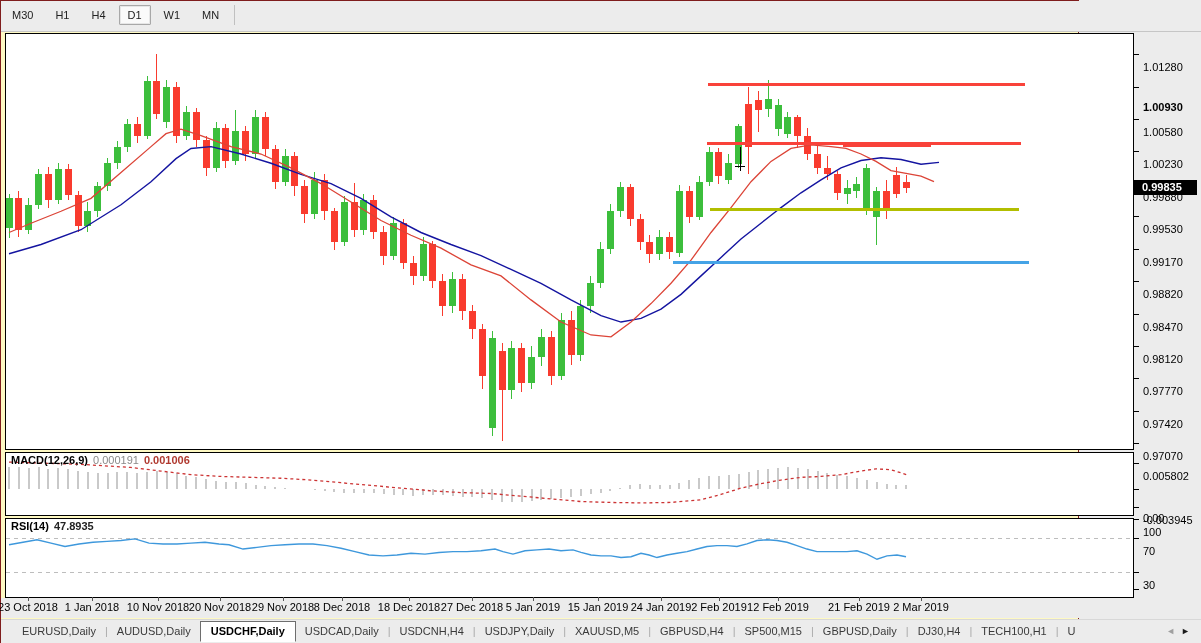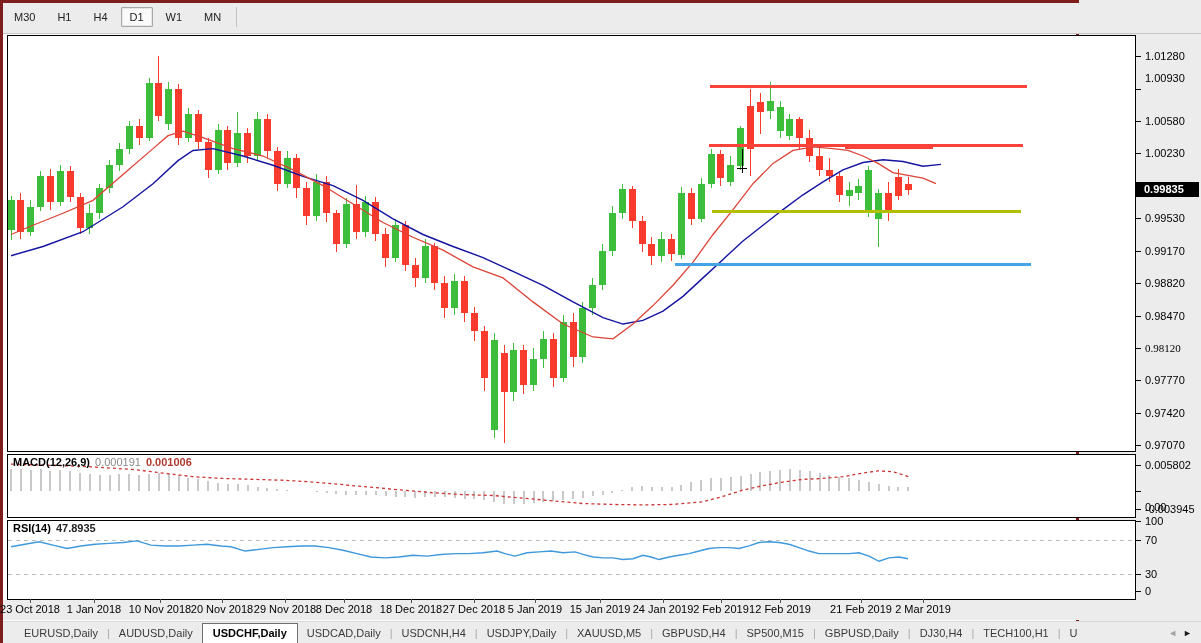--- a/index.html
+++ b/index.html
@@ -1,31 +1,31 @@
 <!DOCTYPE html>
 <html><head>
 <meta charset="utf-8">
 <style>
   html,body{margin:0;padding:0;width:1201px;height:643px;overflow:hidden;
     background:#ececec;font-family:"Liberation Sans","DejaVu Sans",sans-serif;}
   .abs{position:absolute;}
-  .app{position:relative;width:1079px;height:643px;border:3px solid #7f1d1d;box-sizing:border-box;background:#ffffff;}
+  .app{position:relative;width:1079px;height:643px;border:1px solid #7f1d1d;box-sizing:border-box;background:#fef9c3;}
   
   .toolbar{left:0;top:0;width:1201px;height:30px;background:#ececec;border-bottom:1px solid #c6c6c6;}
   .tfbtn{display:inline-block;margin:4px 2px 0 2px;padding:3px 8px;font-size:11px;color:#222;
     border:1px solid transparent;border-radius:1px;cursor:default;}
   .tfbtn.active{background:#fafafa;border:1px solid #a8a8a8;box-shadow:inset 0 0 0 1px #e6e6e6;}
   .tb-sep{display:inline-block;width:1px;height:20px;background:#c0c0c0;vertical-align:middle;margin:0 4px;}
   
   .panel{background:#fff;border:1px solid #000;box-sizing:border-box;}
   .main-panel{left:4px;top:32px;width:1129px;height:417px;}
   .macd-panel{left:4px;top:451px;width:1129px;height:64px;}
   .rsi-panel{left:4px;top:517px;width:1129px;height:80px;}
   .axis-bg{left:1133px;top:32px;width:68px;height:565px;background:#ececec;}
-  .axis-label{position:absolute;left:9px;font-size:11px;color:#000;white-space:nowrap;transform:translateY(-6px);}
+  .axis-label{position:absolute;left:9px;font-size:11px;color:#000;white-space:nowrap;transform:translateY(-6px);margin-top:13px;}
   .axis-tick{position:absolute;left:0;width:5px;height:1px;background:#000;}
   .price-tag{position:absolute;left:0;width:63px;height:15px;background:#000;color:#fff;
     font-size:11px;font-weight:bold;line-height:15px;padding-left:8px;box-sizing:border-box;}
   .chart-title{left:12px;top:37px;font-size:12px;font-weight:bold;color:#000;}
   .chart-title span{margin-right:4px;}
   .dd-arrow{font-size:9px;margin-right:4px;}
   .ind-label{font-size:11px;font-weight:bold;color:#000;white-space:nowrap;}
   .ind-label .v1{color:#8a8a8a;font-weight:normal;margin-left:5px;}
   .ind-label .v2{color:#b03a30;font-weight:bold;margin-left:5px;}
   .ind-label .vb{color:#222;font-weight:bold;margin-left:5px;}
@@ -361,37 +361,37 @@
       <polyline points="3,25.799999999999955 17,23.25 31,20.700000000000045 45,24.100000000000023 59,27.5 73,24.950000000000045 87,23.25 101,22.399999999999977 115,21.549999999999955 129,19.850000000000023 143,24.100000000000023 157,24.950000000000045 171,24.950000000000045 185,24.100000000000023 199,23.25 213,24.950000000000045 223,25.799999999999955 237,30.049999999999955 251,28.350000000000023 265,26.649999999999977 279,25.799999999999955 293,24.950000000000045 307,24.950000000000045 321,26.649999999999977 335,29.200000000000045 349,32.60000000000002 363,36 377,36.85000000000002 391,36 405,34.299999999999955 419,35.14999999999998 433,33.450000000000045 447,32.60000000000002 461,32.60000000000002 475,31.75 489,30.049999999999955 497,32.60000000000002 507,35.14999999999998 519,31.75 531,30.899999999999977 543,30.049999999999955 555,31.75 567,30.899999999999977 575,33.450000000000045 585,36 595,36.85000000000002 605,36.85000000000002 615,38.549999999999955 625,37.700000000000045 635,34.299999999999955 643,36 651,38.549999999999955 661,36 671,34.299999999999955 681,32.60000000000002 691,30.049999999999955 701,27.5 711,26.649999999999977 721,26.649999999999977 731,27.5 741,24.950000000000045 751,21.549999999999955 761,20.700000000000045 771,21.549999999999955 781,23.25 791,26.649999999999977 801,30.049999999999955 811,32.60000000000002 821,32.60000000000002 831,32.60000000000002 841,32.60000000000002 851,31.75 861,35.14999999999998 871,40.25 881,36.85000000000002 891,36 900,37.700000000000045" fill="none" stroke="#3e98dc" stroke-width="1.4"></polyline>
     </svg>
   <div class="abs ind-label" style="left:10px;top:519px;">
     <span>RSI(14)</span><span class="vb">47.8935</span>
   </div>
 
   <div class="abs axis-bg" id="right-axis">
       <div class="axis-tick" style="top: 21.3px;"></div>
       <div class="axis-label" style="top: 21.3px;">1.01280</div>
       <div class="axis-tick" style="top: 53.6147px;"></div>
-      <div class="axis-label" style="top: 43px;">1.00930</div>
+      <div class="axis-label" style="top: 61px; font-weight: bold;">1.00930</div>
       <div class="axis-tick" style="top: 85.9293px;"></div>
       <div class="axis-label" style="top: 85.9293px;">1.00580</div>
       <div class="axis-tick" style="top: 118.244px;"></div>
       <div class="axis-label" style="top: 118.244px;">1.00230</div>
       <div class="axis-tick" style="top: 150.559px;"></div>
       <div class="axis-label" style="top: 150.559px;">0.99880</div>
       <div class="axis-tick" style="top: 182.873px;"></div>
       <div class="axis-label" style="top: 182.873px;">0.99530</div>
       <div class="axis-tick" style="top: 216.111px;"></div>
       <div class="axis-label" style="top: 216.111px;">0.99170</div>
       <div class="axis-tick" style="top: 248.426px;"></div>
       <div class="axis-label" style="top: 248.426px;">0.98820</div>
       <div class="axis-tick" style="top: 280.74px;"></div>
       <div class="axis-label" style="top: 280.74px;">0.98470</div>
       <div class="axis-tick" style="top: 313.055px;"></div>
-      <div class="axis-label" style="top: 313.055px; font-family: Liberation Serif, serif;">0.98120</div>
+      <div class="axis-label" style="top: 313.055px;">0.98120</div>
       <div class="axis-tick" style="top: 345.37px;"></div>
       <div class="axis-label" style="top: 345.37px;">0.97770</div>
       <div class="axis-tick" style="top: 377.684px;"></div>
       <div class="axis-label" style="top: 377.684px;">0.97420</div>
       <div class="axis-tick" style="top: 409.999px;"></div>
       <div class="axis-label" style="top: 409.999px;">0.97070</div>
       <div class="price-tag" style="top: 147.213px;">0.99835</div>
       <div class="axis-tick" style="top: 429.982px;"></div>
       <div class="axis-label" style="top: 429.982px;">0.005802</div>
       <div class="axis-tick" style="top: 456px;"></div>

